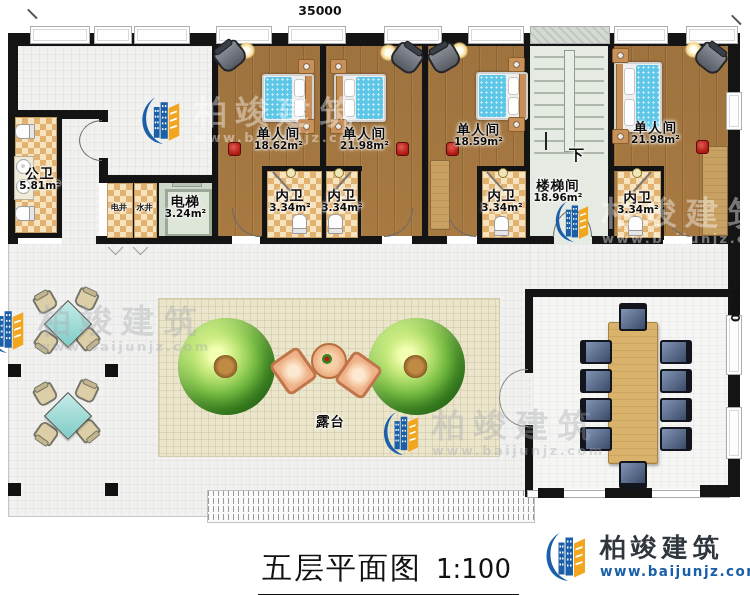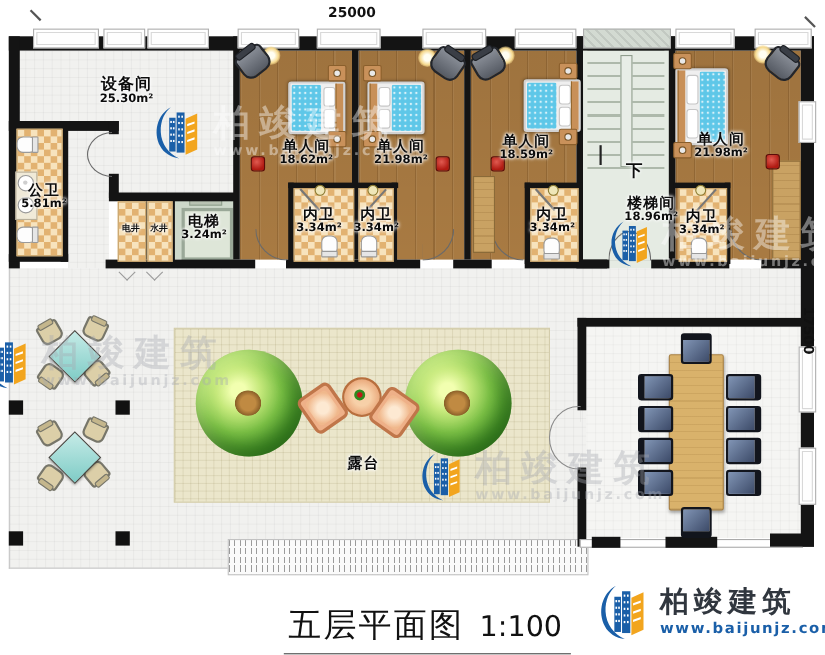--- a/index.html
+++ b/index.html
@@ -360,24 +360,20 @@
   <div class="dchair" style="left:35px;top:385px;transform:rotate(-30deg);"></div>
   <div class="dchair" style="left:76px;top:382px;transform:rotate(25deg);"></div>
   <div class="dchair" style="left:36px;top:424px;transform:rotate(215deg);"></div>
   <div class="dchair" style="left:77px;top:421px;transform:rotate(140deg);"></div>
 
   <div class="column" style="left:8px;top:364px;"></div>
   <div class="column" style="left:105px;top:364px;"></div>
   <div class="column" style="left:8px;top:483px;"></div>
   <div class="column" style="left:105px;top:483px;"></div>
 
-  <div class="rlabel big" style="left:70px;top:70px;width:90px;">
-    <span class="rname">设备间</span>
-    <span class="rarea">25.30m²</span>
-  </div>
   <div class="rlabel" style="left:9px;top:166px;width:62px;">
     <span class="rname">公卫</span>
     <span class="rarea">5.81m²</span>
   </div>
   <div class="rlabel small" style="left:105px;top:204px;width:28px;">
     <span class="rname">电井</span>
   </div>
   <div class="rlabel small" style="left:132px;top:204px;width:25px;">
     <span class="rname">水井</span>
   </div>
@@ -410,32 +406,32 @@
     <span class="rarea">3.34m²</span>
   </div>
   <div class="rlabel" style="left:472px;top:188px;width:60px;">
     <span class="rname">内卫</span>
     <span class="rarea">3.34m²</span>
   </div>
   <div class="rlabel" style="left:608px;top:190px;width:60px;">
     <span class="rname">内卫</span>
     <span class="rarea">3.34m²</span>
   </div>
-  <div class="rlabel" style="left:552px;top:178px;width:80px;justify-content:flex-end;">
+  <div class="rlabel" style="left:518px;top:178px;width:80px;justify-content:flex-end;">
     <span class="rname">楼梯间</span>
     <span class="rarea">18.96m²</span>
   </div>
   <div class="rlabel" style="left:562px;top:148px;width:30px;">
     <span class="rname" style="font-size:15px;">下</span>
   </div>
   <div class="rlabel" style="left:303px;top:414px;width:55px;">
     <span class="rname">露台</span>
   </div>
 
-  <div class="dimtext" style="left:288px;top:3px;width:64px;text-align:center;">25000</div>
+  <div class="dimtext" style="left:288px;top:3px;width:64px;text-align:center;">35000</div>
   <div class="dimtext" style="left:710px;top:293px;width:50px;text-align:center;transform:rotate(90deg);">17500</div>
   <div class="tick" style="left:26px;top:13px;"></div>
   <div class="tick" style="left:730px;top:19px;"></div>
 
   <div class="watermark wm-light" style="left:138px;top:92px;">
     <svg width="48" height="56" viewBox="0 0 100 110">
         <use href="#bjlogo"></use>
       </svg>
     <div>
       <span class="wm-name">柏竣建筑</span>

